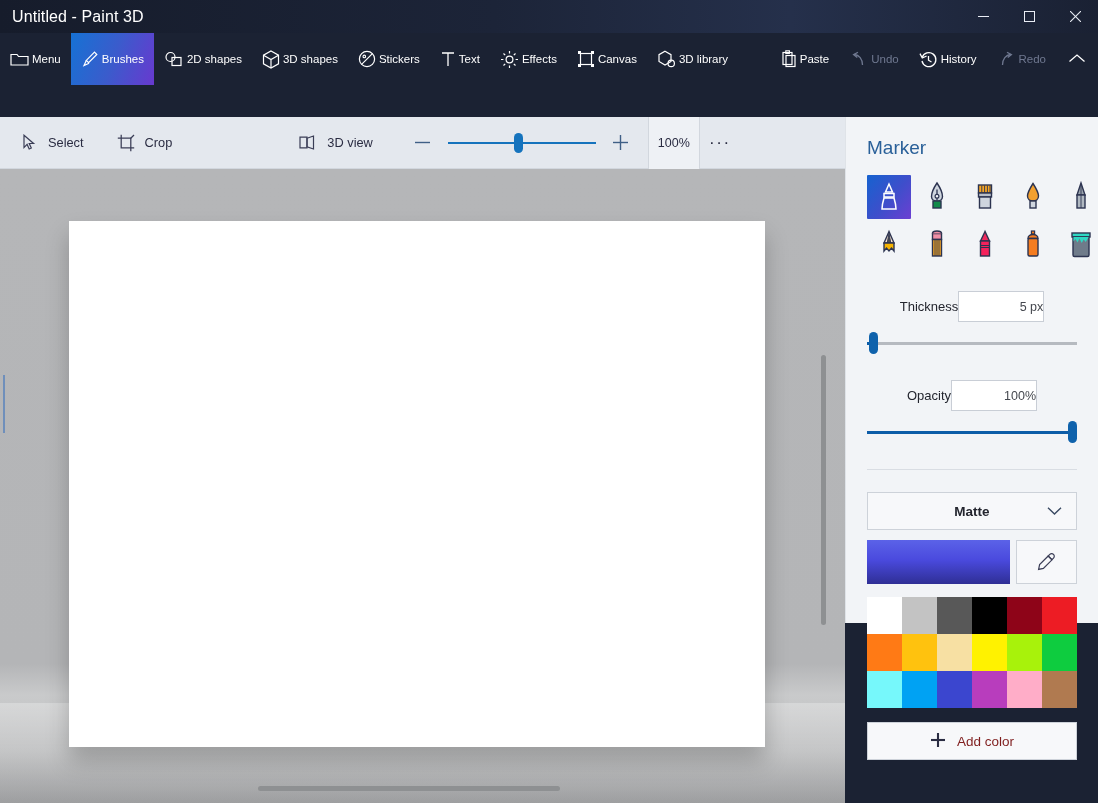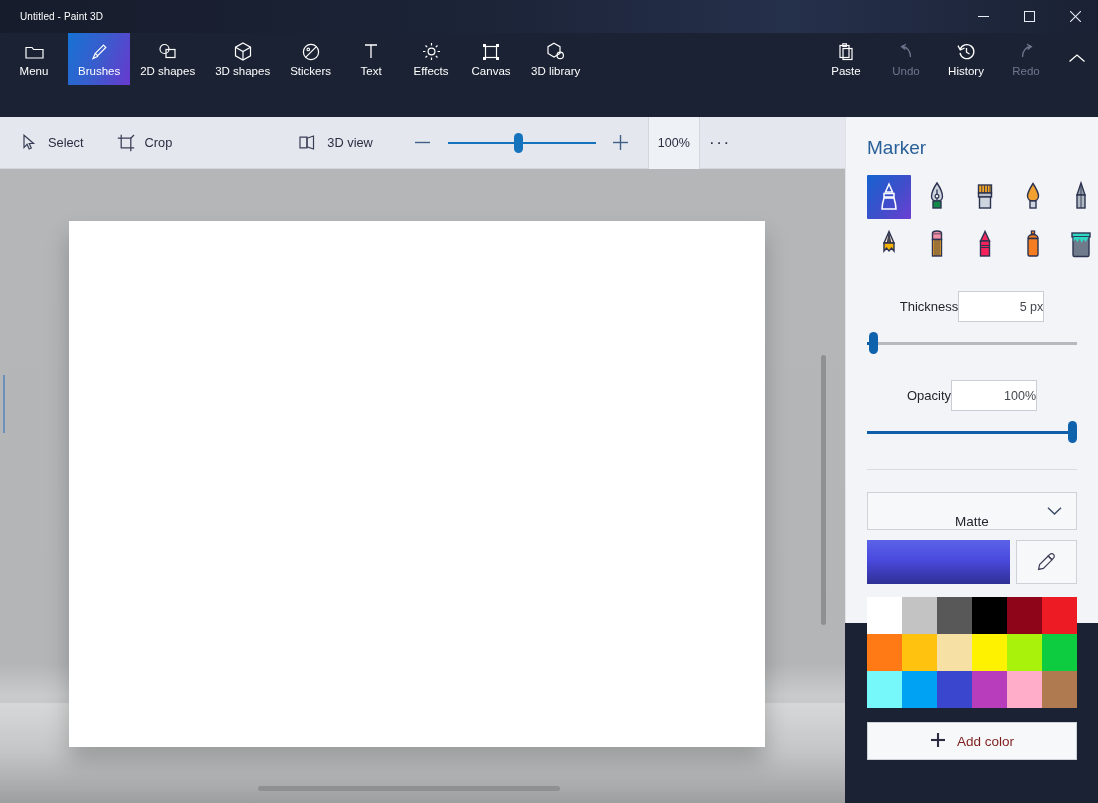--- a/index.html
+++ b/index.html
@@ -11,39 +11,39 @@
   }
   #app { position: relative; width: 1098px; height: 803px; }
 
   
   .titlebar {
     position: absolute; left: 0; top: 0; width: 1098px; height: 33px;
     background: linear-gradient(to right, #161c2b 0%, #1c2438 45%, #25304b 72%, #1a2133 100%);
     display: flex; align-items: center;
   }
   .title-text {
-    color: #ffffff; font-size: 10px; margin-left: 20px; letter-spacing: .1px;
+    color: #ffffff; font-size: 16px; margin-left: 12px; letter-spacing: .1px;
   }
   .winbtns { position: absolute; right: 0; top: 0; display: flex; height: 33px; }
   .winbtn {
     width: 46px; height: 33px; display: flex; align-items: center; justify-content: center;
     color: #e9edf5;
   }
 
   
   .ribbon {
     position: absolute; left: 0; top: 33px; width: 1098px; height: 52px;
     background: linear-gradient(to right, #161c2b 0%, #1b2336 30%, #2a3859 62%, #243css 70%, #1b2234 100%);
     display: flex; align-items: stretch;
   }
   .ribbon-left { display: flex; align-items: stretch; }
   .ribbon-right { position: absolute; right: 0; top: 0; height: 52px; display: flex; align-items: stretch; }
   .rb {
     min-width: 60px; padding: 0 10px;
-    display: flex; flex-direction: column; align-items: center; justify-content: center;
+    display: flex; align-items: center; justify-content: center;
     color: #ffffff; font-size: 11.5px; gap: 3px; cursor: default;
   }
   .rb .glyph { height: 20px; display: flex; align-items: center; justify-content: center; }
   .rb.active { background: linear-gradient(110deg, #1672d4 0%, #3a5ccc 50%, #6839cf 100%); }
   .rb.disabled { color: #6f7890; }
   .rb-menu { min-width: 68px; }
   .rb-chev { width: 42px; min-width: 42px; }
 
   
   .banner {
@@ -157,22 +157,22 @@
   .slider .track-fill {
     position: absolute; left: 0; top: 12px; height: 2.5px; background: #0d5da8;
   }
   .slider .thumb {
     position: absolute; top: 2px; width: 9px; height: 22px; background: #0f62ac; border-radius: 5px;
   }
   .divider { height: 1px; background: #d9dde3; margin: 24px 10px 0 10px; }
 
   .select-box {
     margin: 22px 10px 0 10px; height: 38px; background: #f7f8fa;
-    border: 1px solid #cdd2d9; display: flex; align-items: flex-end; justify-content: center;
-    position: relative; font-size: 13.5px; color: #23252e; cursor: pointer;
+    border: 1px solid #cdd2d9; display: flex; align-items: center; justify-content: center;
+    position: relative; font-size: 13.5px; color: #23252e; cursor: pointer; font-weight: bold;
   }
   .select-box .chev { position: absolute; right: 14px; top: 50%; transform: translateY(-50%); }
   .color-row { display: flex; margin: 10px 10px 0 10px; gap: 6px; }
   .current-color {
     flex: 1; height: 44px;
     background: linear-gradient(to bottom, #5b62e8 0%, #4a4ade 45%, #2f2f95 100%);
     cursor: pointer;
   }
   .eyedrop {
     width: 61px; height: 44px; background: #f7f8fa; border: 1px solid #cdd2d9;

